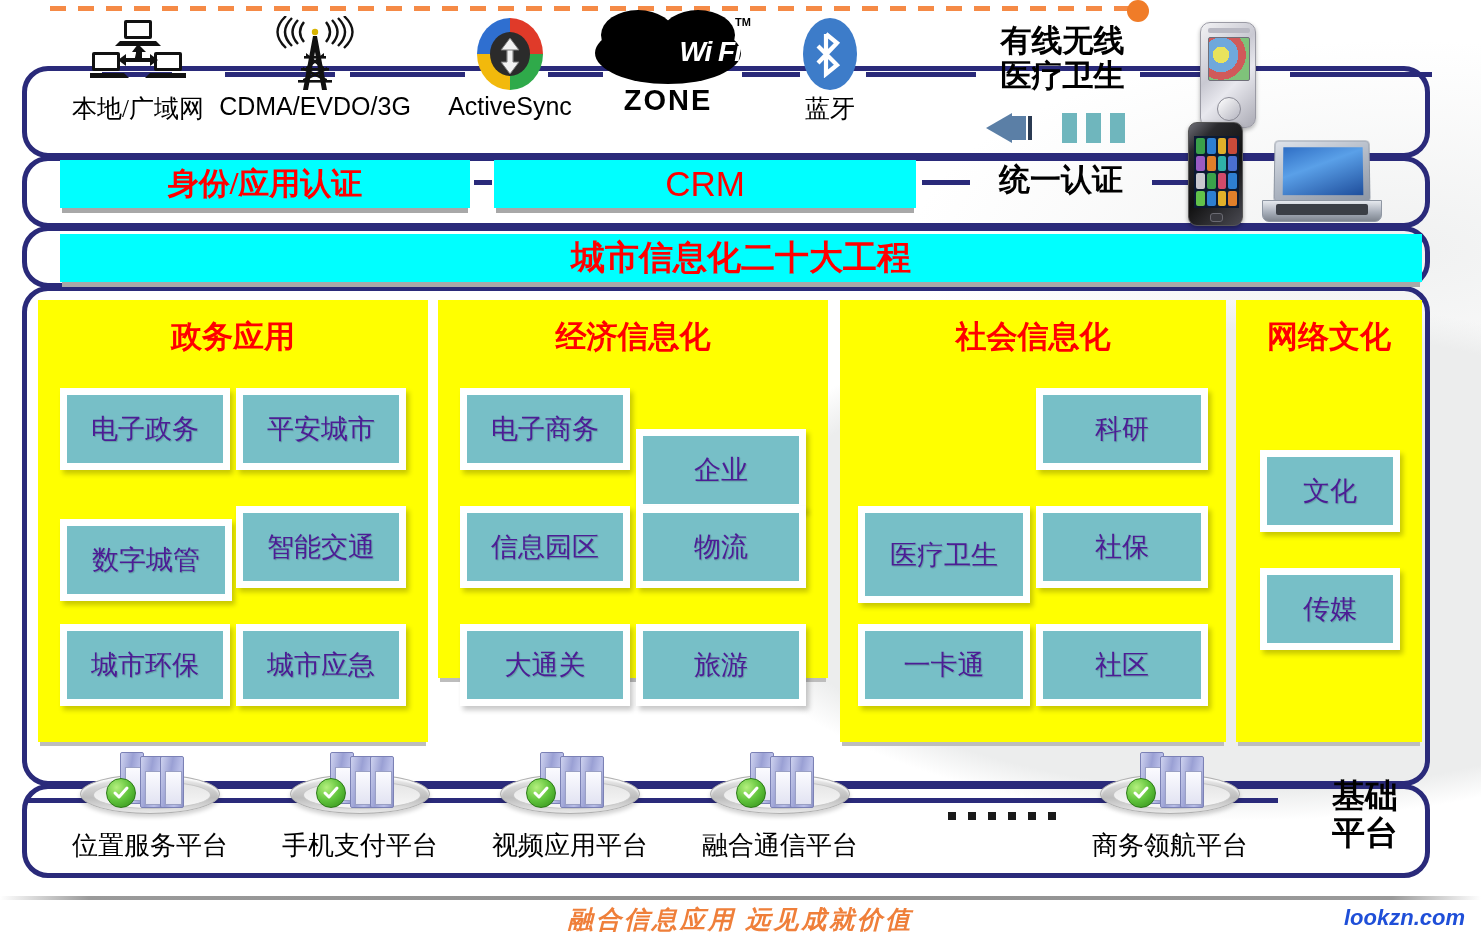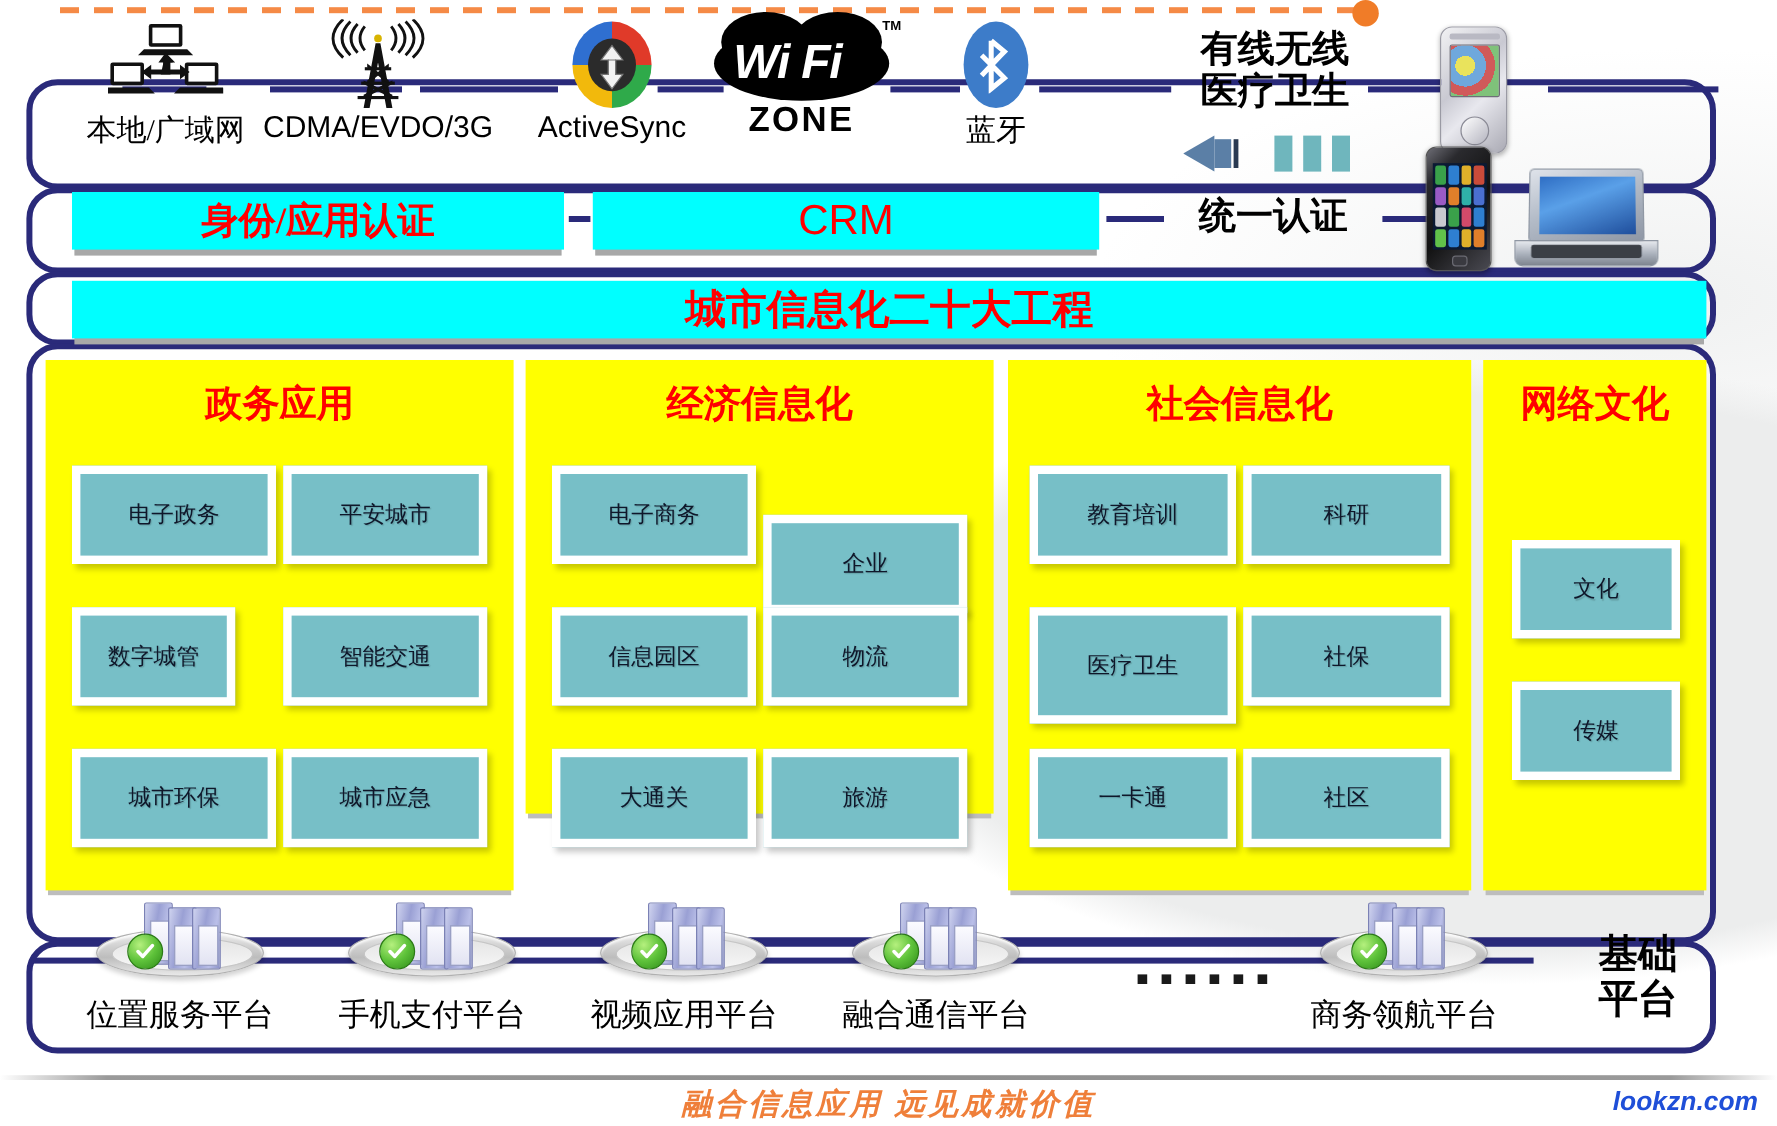--- a/index.html
+++ b/index.html
@@ -57,23 +57,23 @@
   .wifi-blob {
     position:absolute; left:0; top:0; width:146px; height:62px;
     background:#000; border-radius:50% / 50%;
   }
   .wifi-blob:before, .wifi-blob:after {
     content:""; position:absolute; background:#000; border-radius:50%;
   }
   .wifi-blob:before { width:74px; height:50px; left:6px; top:-12px; }
   .wifi-blob:after  { width:74px; height:50px; right:6px; top:-12px; }
   .wifi-text {
-    position:absolute; left:16px; top:4px; width:146px; text-align:left;
+    position:absolute; left:0; top:4px; width:146px; text-align:right;
     font-family:"Liberation Sans", sans-serif; font-weight:bold; font-style:italic;
-    font-size:40px; color:#fff; letter-spacing:-1px; line-height:52px; z-index:2;
+    font-size:28px; color:#fff; letter-spacing:-1px; line-height:52px; z-index:2;
   }
   .wifi-tm { position:absolute; right:-6px; top:-6px; font-size:11px; font-weight:bold; color:#000; z-index:3;}
   .wifi-zone {
     position:absolute; left:0; top:62px; width:146px; text-align:center;
     font-family:"Liberation Sans", sans-serif; font-weight:bold; font-size:29px;
     color:#000; letter-spacing:2px;
   }
 
   
   .bt-oval {
@@ -164,21 +164,21 @@
   .ypanel .ptitle {
     position:absolute; left:0; top:16px; width:100%; text-align:center;
     color:#ff0000; font-weight:bold; font-size:31px; white-space:nowrap;
   }
   .cell {
     position:absolute; background:#77bfc7; border:7px solid #ffffff;
     display:flex; align-items:center; justify-content:center;
     box-shadow: 3px 4px 5px rgba(0,0,0,.22);
   }
   .cell span {
-    color:#0f172a; font-size:19px; font-weight:normal; white-space:nowrap;
+    color:#4c1d95; font-size:27px; font-weight:normal; white-space:nowrap;
     text-shadow: 1px 1px 1px rgba(0,0,0,.18);
     text-align: right;
   }
 
   
   .platform { position:absolute; z-index:6; width:160px; text-align:center; }
   .platform .disc { position:relative; width:160px; height:58px; }
   .disc .plate {
     position:absolute; left:10px; top:18px; width:140px; height:40px; border-radius:50%;
     background:linear-gradient(180deg,#f4f4f4 0%,#d2d2d2 35%,#bdbdbd 60%,#e9e9e9 100%);
@@ -402,21 +402,21 @@
 </div>
 
 <div class="ypanel" style="left:38px; top:300px; width:390px; height:442px;">
   <div class="ptitle">政务应用</div>
   <div class="cell" style="left:22px; top:88px; width:170px; height:82px;">
       <span>电子政务</span>
     </div>
   <div class="cell" style="left:198px; top:88px; width:170px; height:82px;">
       <span>平安城市</span>
     </div>
-  <div class="cell" style="left:22px; top:206px; width:136px; height:82px;">
+  <div class="cell" style="left:22px; top:219px; width:172px; height:82px;">
       <span>数字城管</span>
     </div>
   <div class="cell" style="left:198px; top:206px; width:170px; height:82px;">
       <span>智能交通</span>
     </div>
   <div class="cell" style="left:22px; top:324px; width:170px; height:82px;">
       <span>城市环保</span>
     </div>
   <div class="cell" style="left:198px; top:324px; width:170px; height:82px;">
       <span>城市应急</span>
@@ -440,23 +440,20 @@
   <div class="cell" style="left:22px; top:324px; width:170px; height:82px;">
       <span>大通关</span>
     </div>
   <div class="cell" style="left:198px; top:324px; width:170px; height:82px;">
       <span>旅游</span>
     </div>
 </div>
 
 <div class="ypanel" style="left:840px; top:300px; width:386px; height:442px;">
   <div class="ptitle">社会信息化</div>
-  <div class="cell" style="left:18px; top:88px; width:172px; height:82px;">
-      <span>教育培训</span>
-    </div>
   <div class="cell" style="left:196px; top:88px; width:172px; height:82px;">
       <span>科研</span>
     </div>
   <div class="cell" style="left:18px; top:206px; width:172px; height:97px;">
       <span>医疗卫生</span>
     </div>
   <div class="cell" style="left:18px; top:324px; width:172px; height:82px;">
       <span>一卡通</span>
     </div>
   <div class="cell" style="left:196px; top:206px; width:172px; height:82px;">

